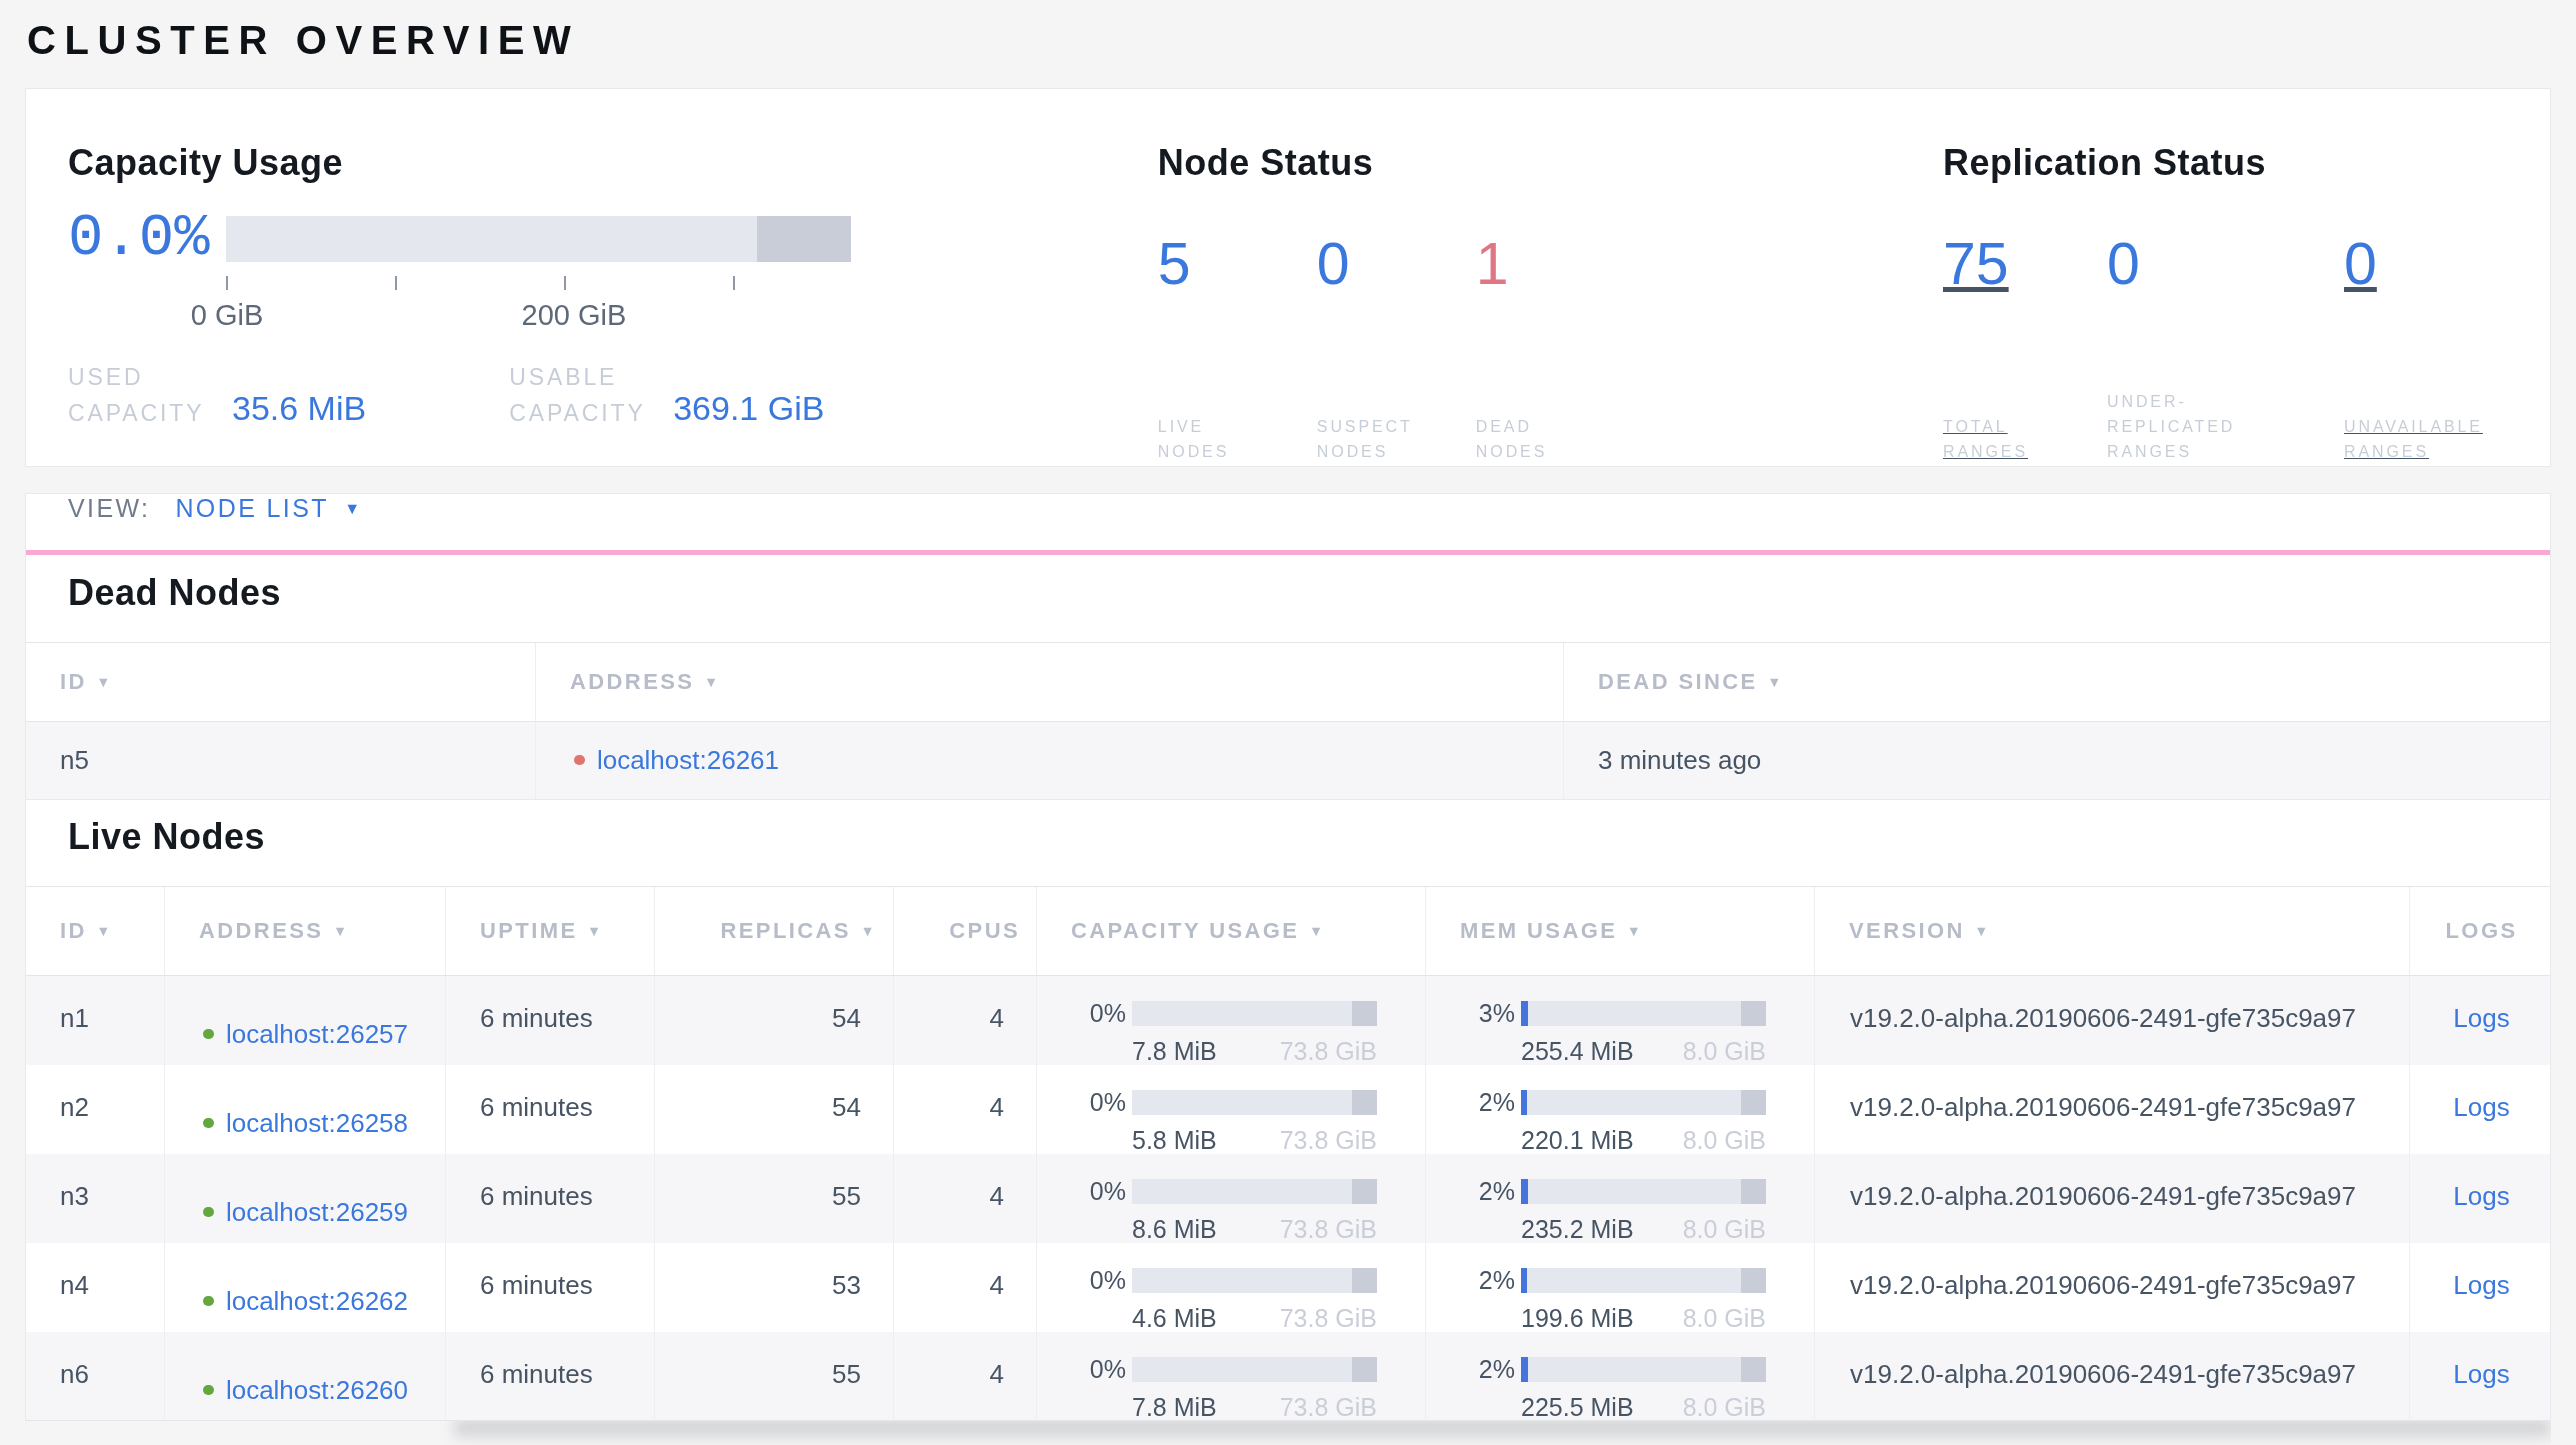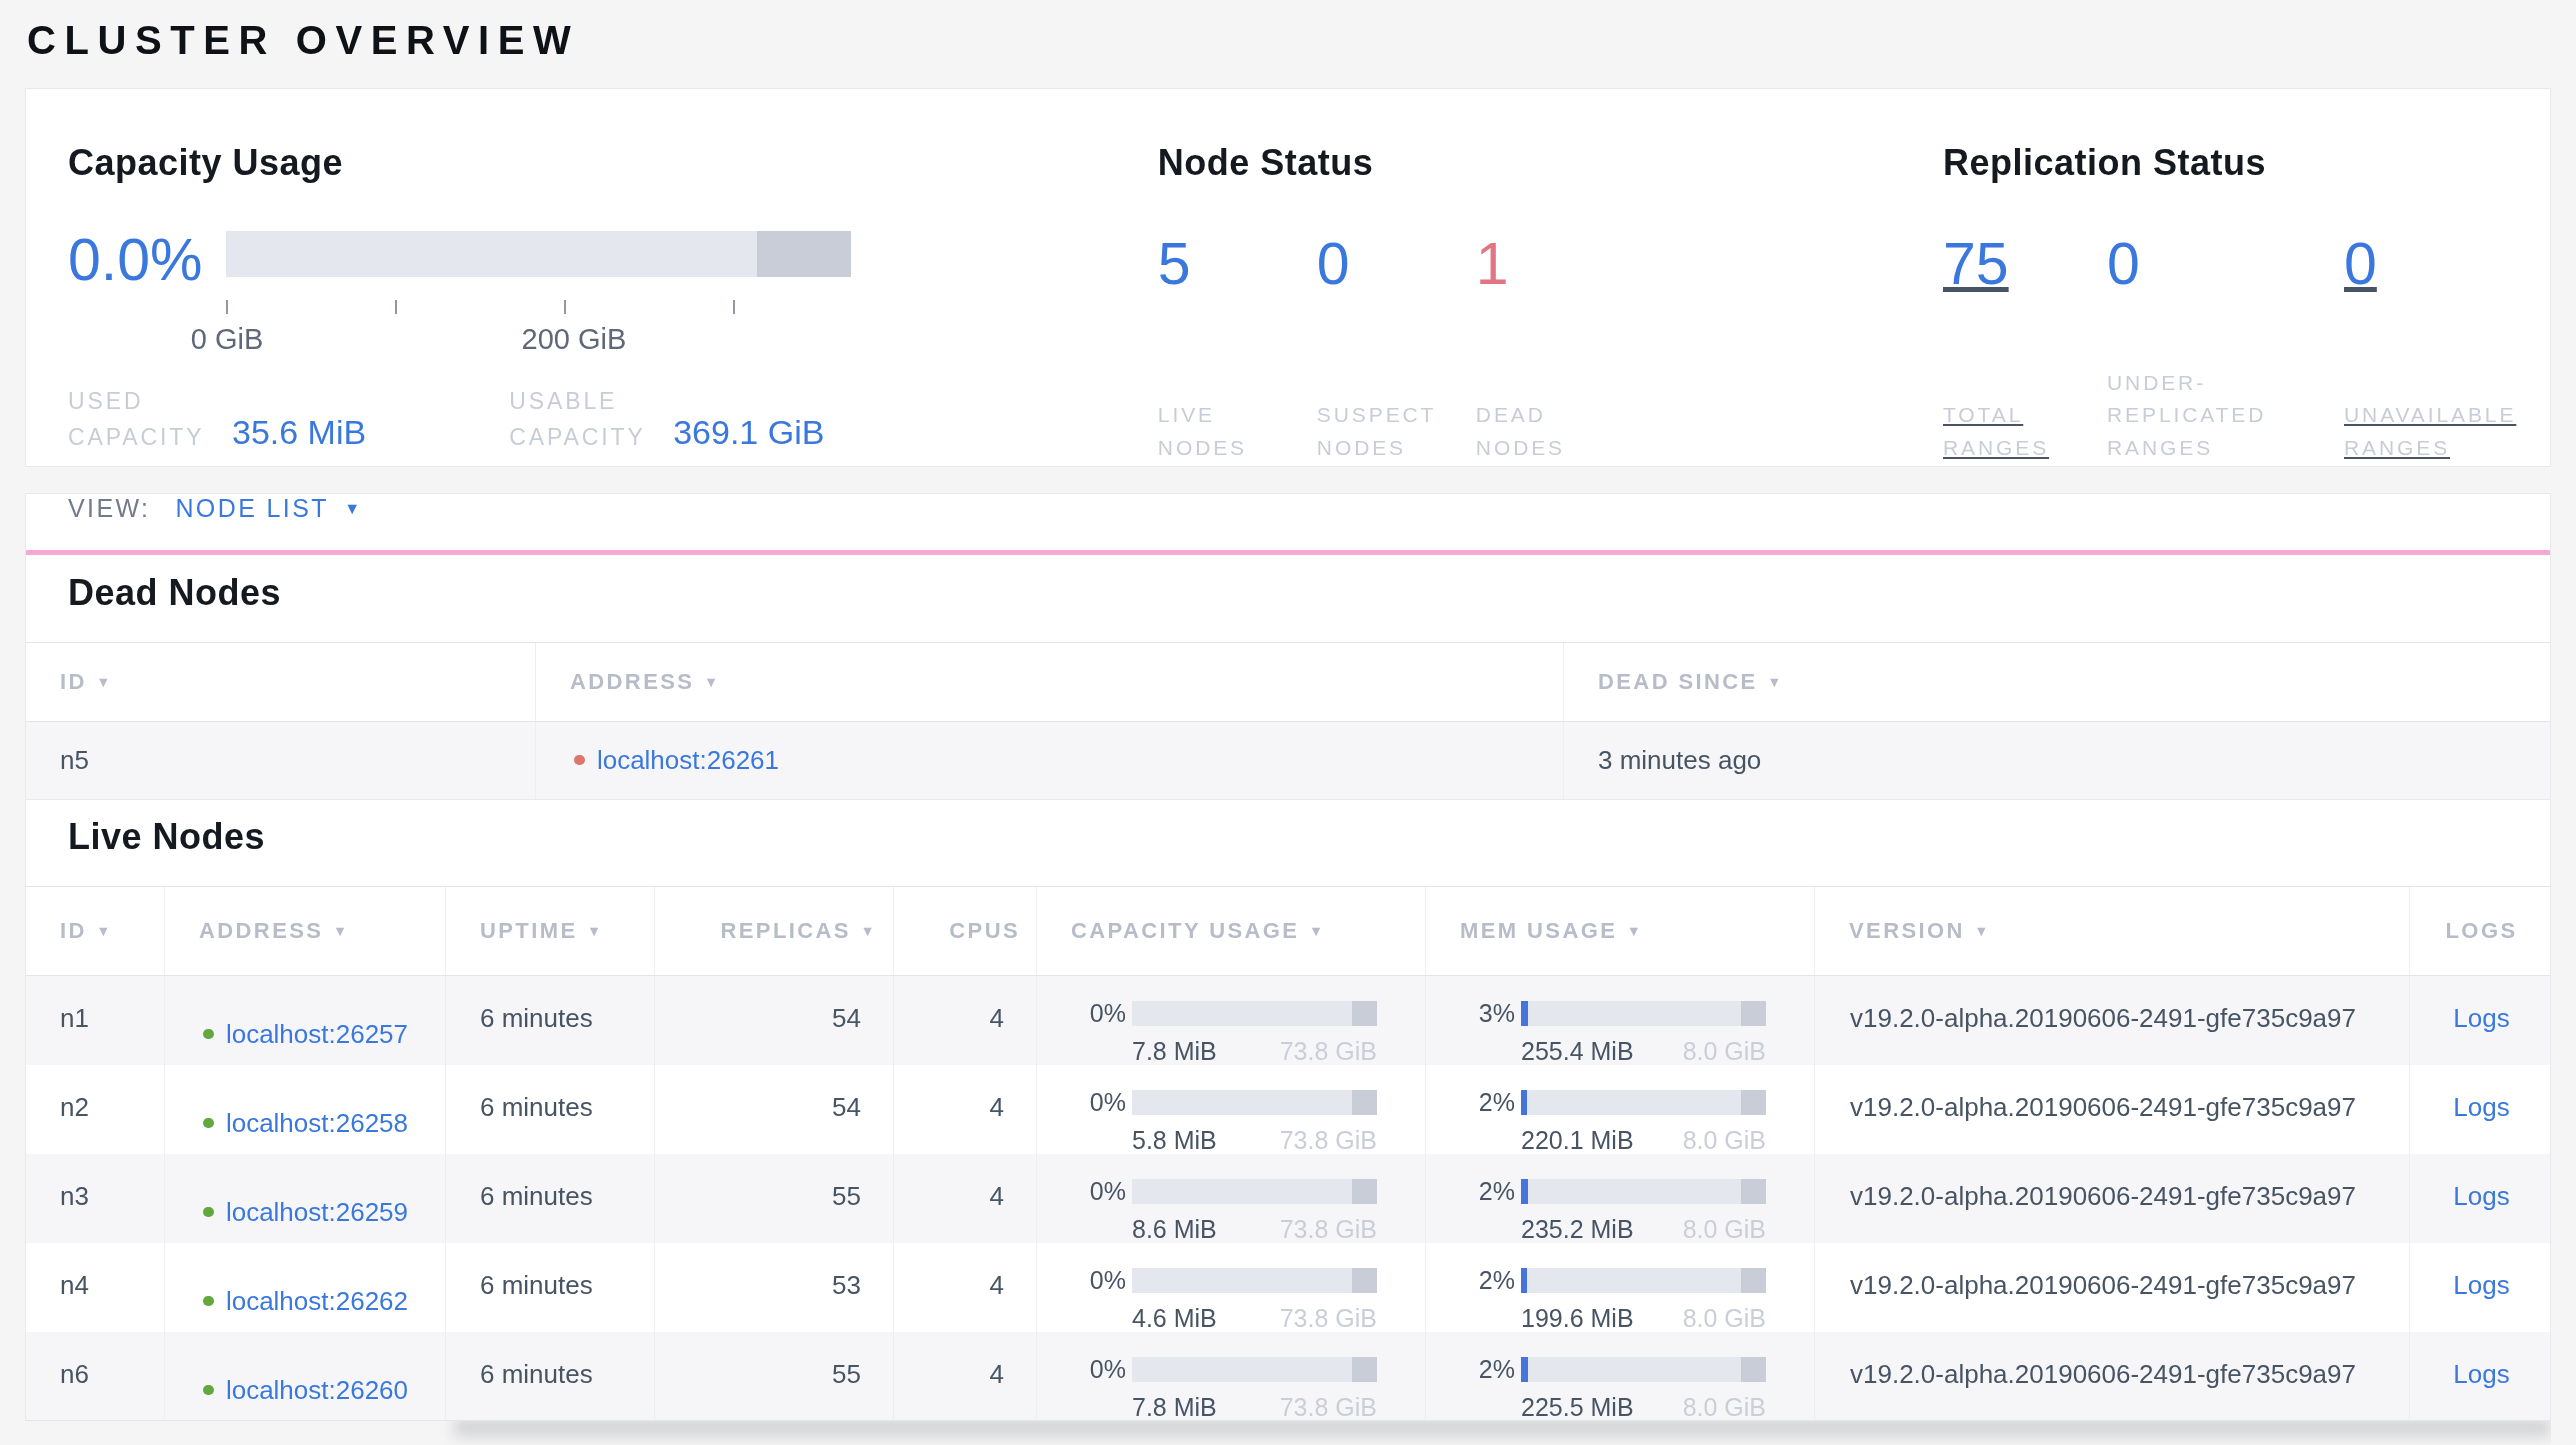--- a/index.html
+++ b/index.html
@@ -31,21 +31,21 @@
   }
   .summary-col h2, .section-title {
     font-size: 36px; font-weight: 700; color: #151a21;
     line-height: 48px; letter-spacing: 0.5px;
   }
   .col-capacity { width: 1091px; }
   .col-nodes { width: 786px; }
   .col-repl { flex: 1; }
 
   
-  .cap-chart-row { display: flex; margin-top: 44px; height: 63px; }
+  .cap-chart-row { display: flex; align-items: center; margin-top: 20px; height: 63px; font-family: Liberation Mono, monospace; }
   .cap-percent {
     width: 158px; font-size: 59px; line-height: 1;
     color: #3a78dd; font-weight: 500;
   }
   .cap-bar { width: 625px; height: 46px; background: #e4e7ee; position: relative; overflow: hidden; }
   .bar-other { position: absolute; right: 0; top: 0; height: 100%; background: #c9cdd7; display: block; }
   .bar-fill  { position: absolute; left: 0;  top: 0; height: 100%; background: #4574dc; display: block; }
   .cap-ticks { position: relative; margin-left: 158px; width: 625px; height: 61px; }
   .tick { position: absolute; top: 5.7px; width: 1.9px; height: 14.3px; background: #8f97a8; }
   .tick-label {
@@ -59,21 +59,21 @@
     width: 164px; font-size: 23px; letter-spacing: 2.9px;
     color: #c7cdd7; line-height: 1.55; white-space: pre-line; font-weight: 400;
   }
   .pair-value { font-size: 34px; color: #3a78dd; line-height: 1.1; padding-bottom: 3.8px; }
 
   
   .stats-row { display: flex; margin-top: 48px; }
   .big-stat { display: flex; flex-direction: column; height: 229px; }
   .big-num { font-size: 59px; line-height: 1; font-weight: 500; }
   .big-label {
-    margin-top: auto; font-size: 21px; letter-spacing: 2.9px;
+    margin-top: auto; font-size: 16px; letter-spacing: 2.9px;
     color: #c7cdd7; line-height: 1.55; white-space: pre-line;
   }
   .w167 { width: 159px; }
   .w172 { width: 164px; text-decoration: underline; }
   .w248 { width: 237px; }
 
   
   .main-card { margin-top: 26px; border-bottom: none; }
   .view-bar {
     height: 61px; display: flex; align-items: flex-start;

